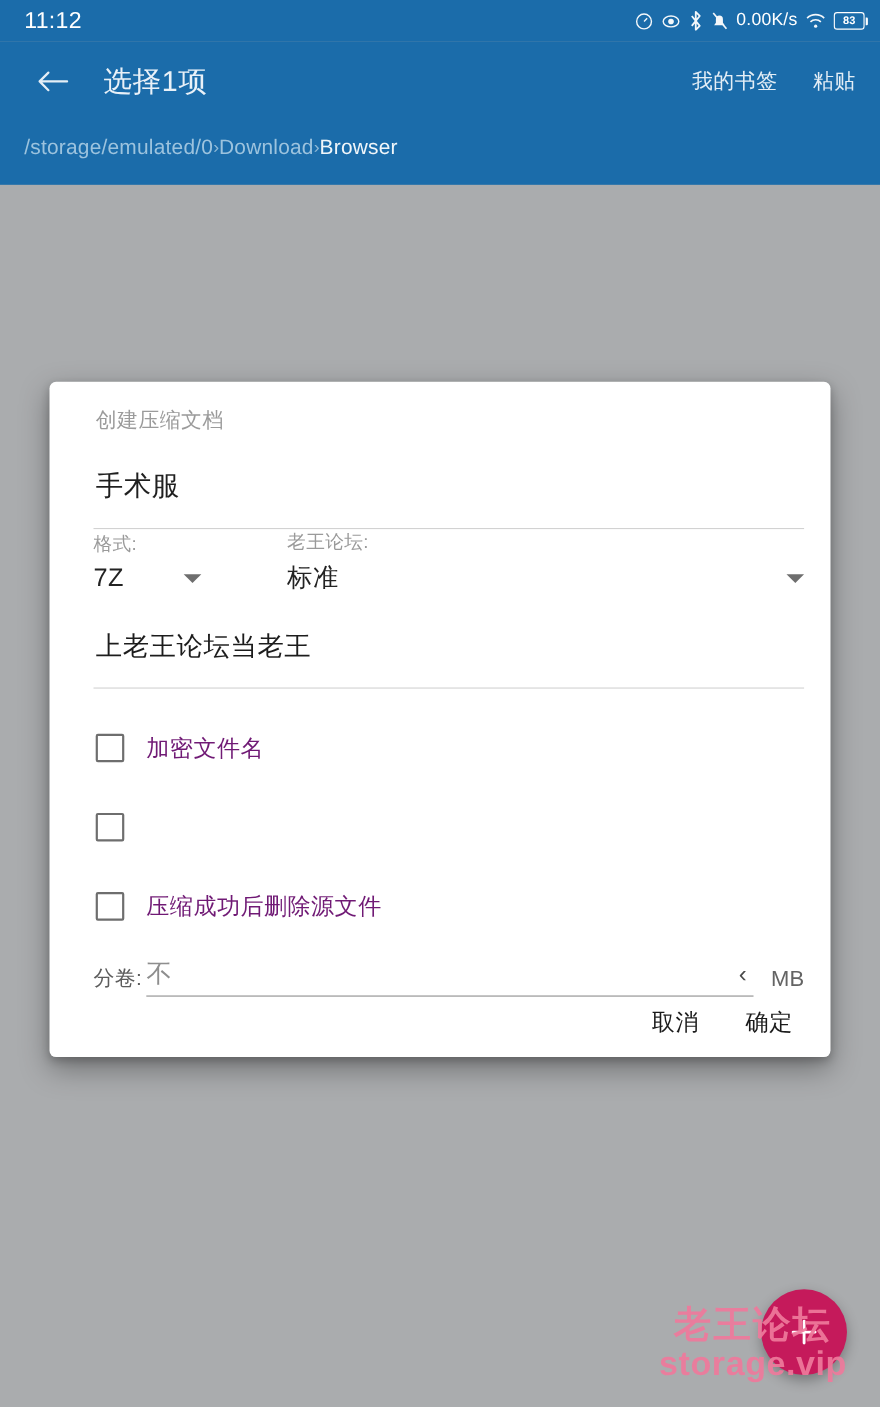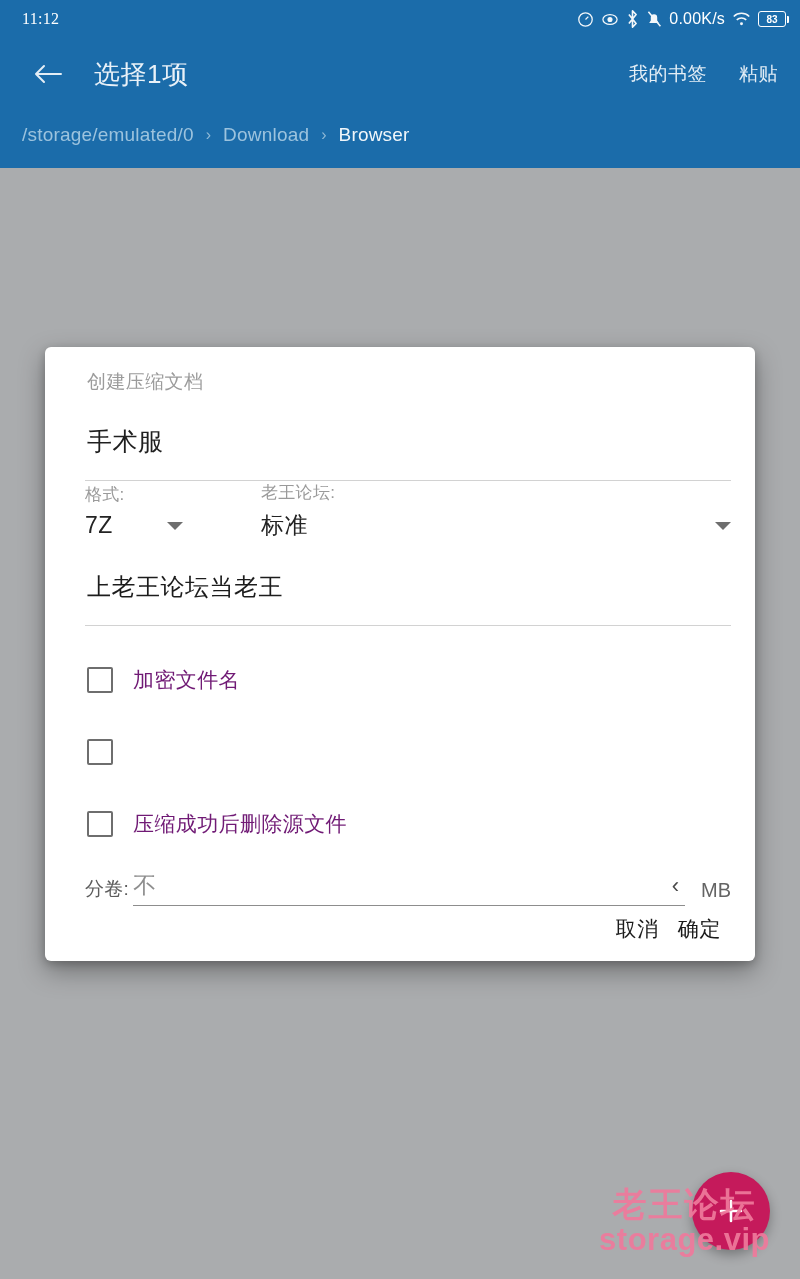--- a/index.html
+++ b/index.html
@@ -17,21 +17,21 @@
 
   
   .statusbar {
     position: absolute; top: 0; left: 0;
     width: 800px; height: 38px;
     background: #1b6caa;
     display: flex; align-items: center;
     padding: 0 14px 0 22px;
     color: #ffffff;
   }
-  .status-clock { font-size: 16px; letter-spacing: .3px; font-family: Liberation Serif, serif; }
+  .status-clock { font-size: 21px; letter-spacing: .3px; }
   .status-right {
     margin-left: auto;
     display: flex; align-items: center; gap: 7px;
   }
   .sicon { display: inline-block; line-height: 1; opacity: .95; }
   .sicon svg { display: block; }
   .net-speed { font-size: 16px; letter-spacing: .2px; }
   .battery {
     position: relative;
     display: inline-flex; align-items: center; justify-content: center;
@@ -67,21 +67,21 @@
   }
   .appbar-actions {
     margin-left: auto;
     display: flex; align-items: center; gap: 32px;
   }
   .appbar-action {
     font-size: 19px; color: #e4eef6; cursor: pointer; letter-spacing: .5px;
   }
   .breadcrumb {
     position: absolute; left: 22px; top: 86px;
-    display: flex; align-items: center; gap: 12px;
+    display: flex; align-items: center; 
     font-size: 19px;
   }
   .crumb { color: #9cc3de; letter-spacing: .2px; cursor: pointer; }
   .crumb.current { color: #f0f6fa; }
   .crumb-sep { color: #8fb9d6; font-size: 16px; }
 
   
   .dialog {
     position: absolute; left: 45px; top: 347px;
     width: 710px; height: 614px;
@@ -171,21 +171,21 @@
     font-size: 22px; color: #4a4a4a; cursor: pointer;
     line-height: 1;
   }
   .split-unit {
     margin-left: 16px; padding-bottom: 4px;
     font-size: 20px; color: #646464;
   }
 
   .dlg-actions {
     position: absolute; right: 34px; bottom: 18px;
-    display: flex; align-items: center; gap: 19px;
+    display: flex; align-items: center; gap: 42px;
   }
   .dlg-btn {
     font-size: 21px; color: #1b1b1b; cursor: pointer; letter-spacing: .6px;
   }
 
   
   .fab {
     position: absolute; right: 30px; bottom: 29px;
     width: 78px; height: 78px; border-radius: 50%;
     background: #c51a5b;

